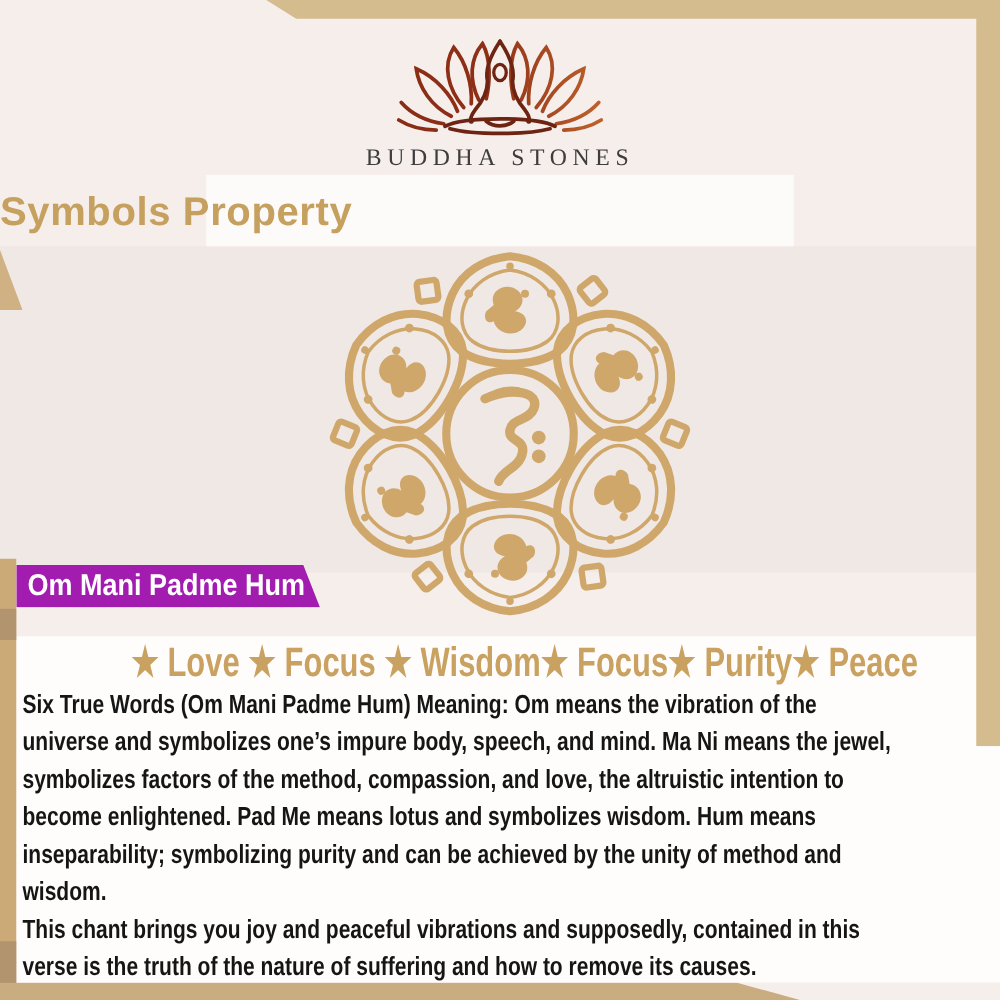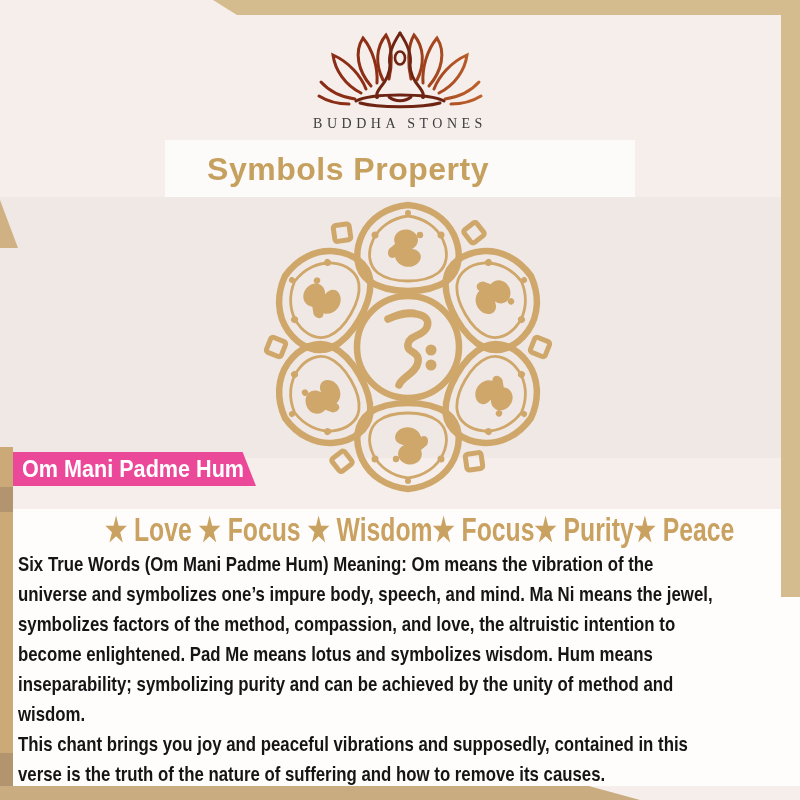--- a/index.html
+++ b/index.html
@@ -15,28 +15,28 @@
   .left-wedge{left:0;top:200px;width:18px;height:48px;background:#d0b183;
     clip-path:polygon(0 0,100% 100%,0 100%);z-index:4;}
   .left-strip{left:0;top:447px;width:13px;height:353px;background:#cbaa77;z-index:5;}
   .left-strip .seg1{position:absolute;left:0;top:40px;width:13px;height:25px;background:#b2946f;}
   .left-strip .seg2{position:absolute;left:0;top:306px;width:13px;height:47px;background:#b2946f;}
   .bottom-band{left:0;top:786px;width:640px;height:14px;background:#c9ad80;
     clip-path:polygon(0 0,92% 0,100% 100%,0 100%);z-index:5;}
   
   .logo{left:310px;top:25px;width:180px;height:95px;z-index:6;}
   .brand-name{left:0;top:116px;width:800px;text-align:center;font-family:"Liberation Serif",serif;
-    font-size:14px;letter-spacing:4.5px;color:#3e3c3d;z-index:6;}
+    font-size:19px;letter-spacing:4.5px;color:#3e3c3d;z-index:6;}
   
-  .page-title{left:0;top:151px;width:696px;text-align:center;font-size:32px;font-weight:bold;
+  .page-title{left:0;top:151px;width:696px;font-size:32px;font-weight:bold;
     color:#c6a05e;z-index:6;letter-spacing:0.5px;}
   
   .mandala{left:256px;top:195px;width:304px;height:304px;z-index:3;}
   
-  .banner{left:13px;top:452px;width:243px;height:34px;background:#ec4899;
+  .banner{left:13px;top:452px;width:243px;height:34px;background:#a21caf;
     clip-path:polygon(0 0,94.5% 0,100% 100%,0 100%);z-index:6;}
   .banner .label{display:inline-block;white-space:nowrap;color:#ffffff;font-weight:bold;font-size:24px;
     line-height:34px;padding-left:10px;transform:scaleX(0.9);transform-origin:left center;}
   
   .benefits{left:0;top:510px;width:632px;text-align:center;z-index:7;}
   .benefits .line{display:inline-block;white-space:nowrap;font-size:33px;font-weight:bold;
     color:#c9a160;transform:scaleX(0.75);transform-origin:center top;line-height:40px;}
   
   .body-text{left:18px;top:549px;width:990px;z-index:7;transform:scaleX(0.8);transform-origin:left top;
     font-size:21px;font-weight:bold;color:#151515;line-height:30px;}

